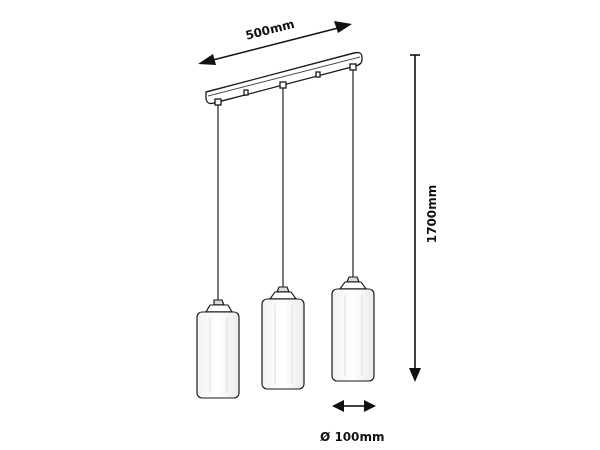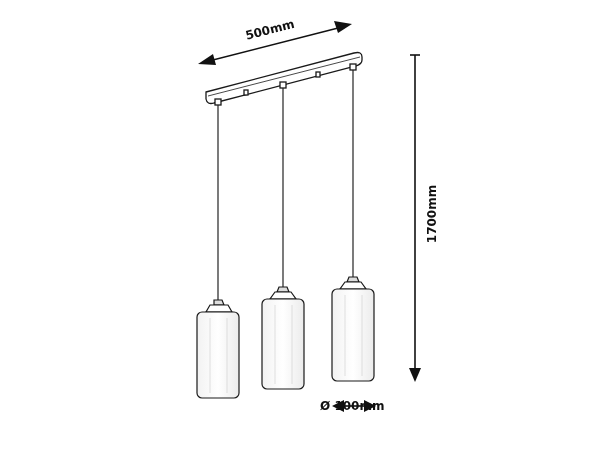--- a/index.html
+++ b/index.html
@@ -1,21 +1,21 @@
 <!DOCTYPE html>
 <html><head>
   <meta charset="utf-8">
   <style>
     html, body { margin: 0; padding: 0; background: #ffffff; }
     body { width: 600px; height: 450px; position: relative; overflow: hidden; font-family: "DejaVu Sans", sans-serif; }
     #drawing { position: absolute; left: 0; top: 0; width: 600px; height: 450px; }
     .dim-label { position: absolute; font-family: "DejaVu Sans", sans-serif; font-weight: bold; color: #111; font-size: 12px; white-space: nowrap; }
     #label-width { left: 244px; top: 29px; transform: rotate(-14deg); transform-origin: left top; }
     #label-height { left: 432px; top: 214px; transform: translate(-50%, -50%) rotate(-90deg); }
-    #label-diam { left: 320px; top: 399px; }
+    #label-diam { left: 320px; top: 430px; }
   </style>
 </head>
 <body>
 
 <svg id="drawing" viewBox="0 0 600 450" xmlns="http://www.w3.org/2000/svg">
   <defs>
     <linearGradient id="glass" x1="0" x2="1" y1="0" y2="0">
       <stop offset="0" stop-color="#f2f2f2"></stop>
       <stop offset="0.5" stop-color="#ffffff"></stop>
       <stop offset="1" stop-color="#ebebeb"></stop>

